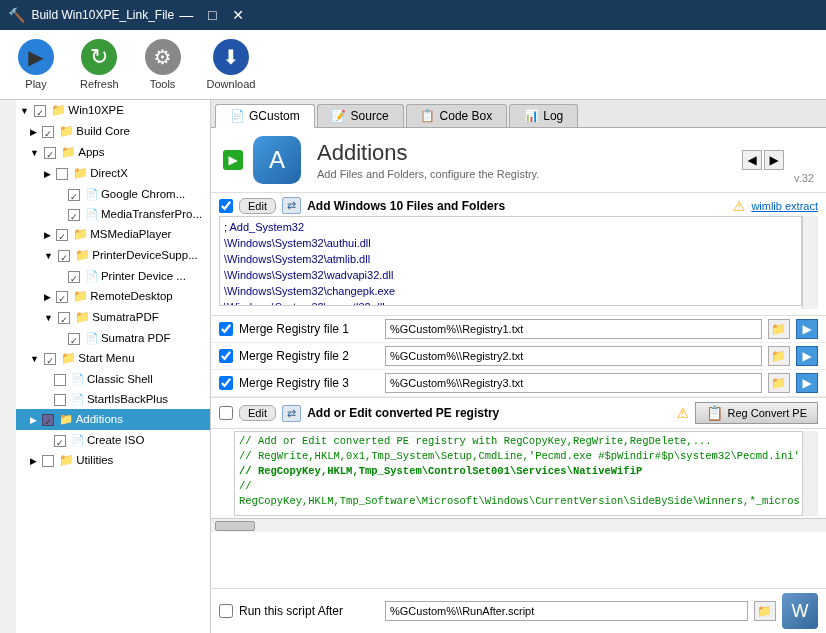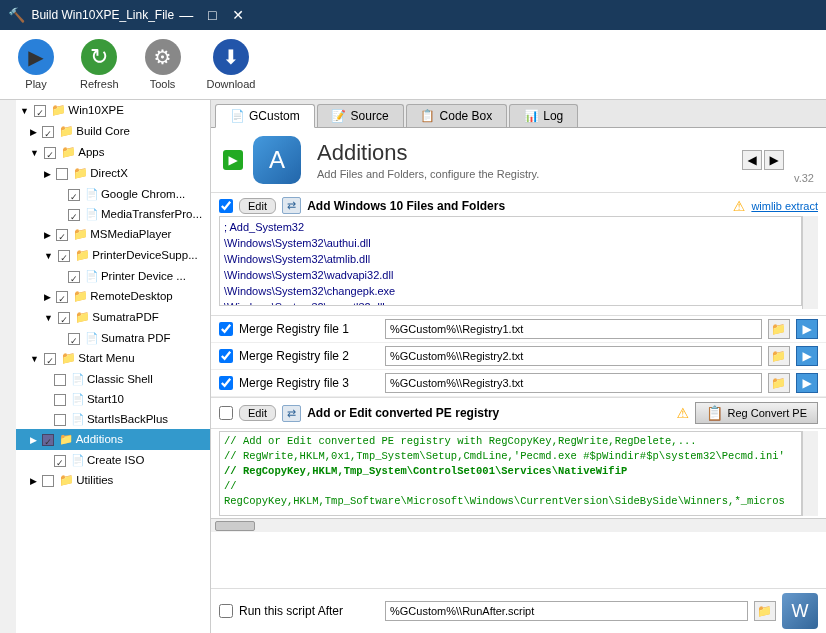--- a/index.html
+++ b/index.html
@@ -383,24 +383,20 @@
         <span class="tri">▼</span>
         <span class="cb checked"></span>
         <span class="folder-icon">📁</span>Start Menu
       </div>
       <div class="tree-item indent2">
         <span class="cb" style="margin-left:10px;"></span>
         <span class="file-icon">📄</span>Classic Shell
       </div>
       <div class="tree-item indent2">
         <span class="cb" style="margin-left:10px;"></span>
-        <span class="file-icon">📄</span>Start10
-      </div>
-      <div class="tree-item indent2">
-        <span class="cb" style="margin-left:10px;"></span>
         <span class="file-icon">📄</span>StartIsBackPlus
       </div>
       <div class="tree-item indent1 highlighted">
         <span class="tri">▶</span>
         <span class="cb checked" style="background:#669; border-color:#446;"></span>
         <span style="margin-right:2px;">📁</span>Additions
       </div>
       <div class="tree-item indent2">
         <span class="cb checked" style="margin-left:10px;"></span>
         <span class="file-icon">📄</span>Create ISO
@@ -500,21 +496,21 @@
             <button class="edit-btn">Edit</button>
             <button class="arrow-btn">⇄</button>
             <span class="section-title-text">Add or Edit converted PE registry</span>
             <span class="warn-icon">⚠</span>
             <button class="reg-convert-btn">
               <span class="reg-icon">📋</span>
               <span>Reg Convert PE</span>
             </button>
           </div>
           <div style="position:relative; margin: 2px 8px;">
-            <div class="pe-code" style="width:calc(100% - 16px); overflow-y:auto;">
+            <div class="pe-code" style="width:calc(100% - 16px); overflow-y:auto;margin-left:15px;">
               <div style="color:#008800;">// Add or Edit converted PE registry with RegCopyKey,RegWrite,RegDelete,...</div>
               <div style="color:#008800;">// RegWrite,HKLM,0x1,Tmp_System\Setup,CmdLine,'Pecmd.exe #$pWindir#$p\system32\Pecmd.ini'</div>
               <div style="color:#008800;font-weight:bold;">// RegCopyKey,HKLM,Tmp_System\ControlSet001\Services\NativeWifiP</div>
               <div style="color:#008800;">// RegCopyKey,HKLM,Tmp_Software\Microsoft\Windows\CurrentVersion\SideBySide\Winners,*_micros</div>
             </div>
             <div class="v-scrollbar"></div>
           </div>
           <div class="h-scroll-area">
             <div class="h-scroll-thumb"></div>
           </div>

